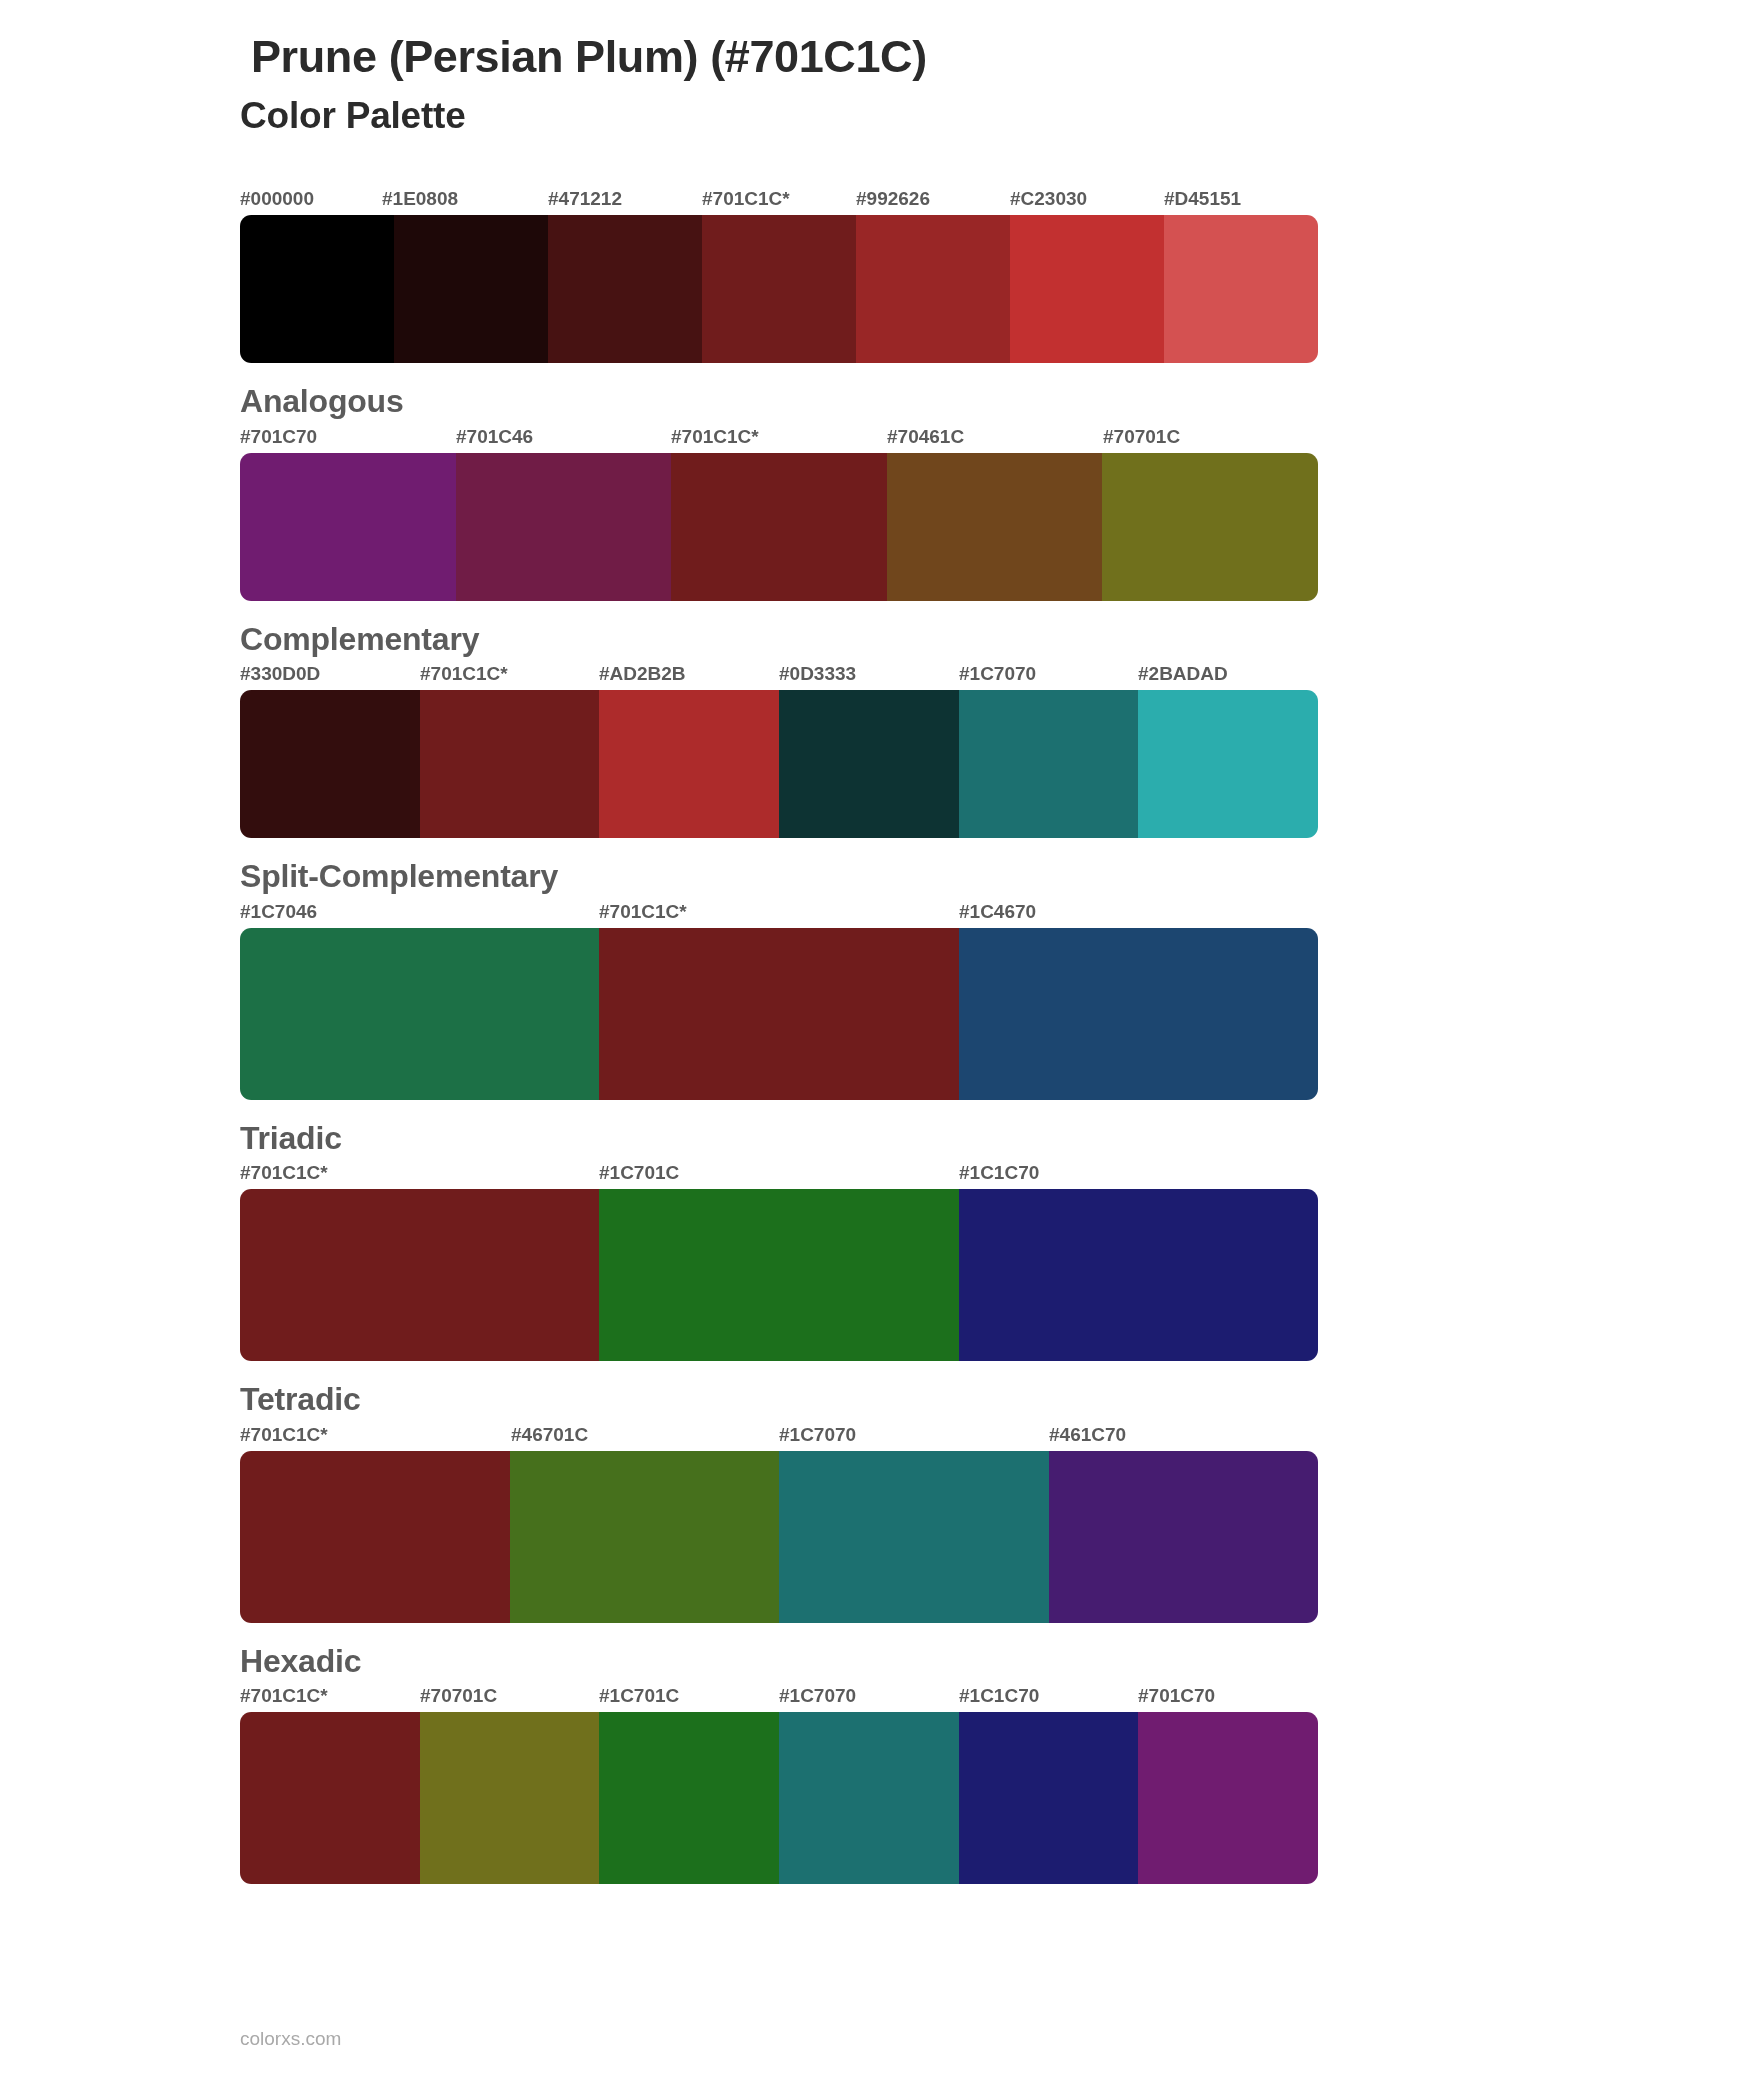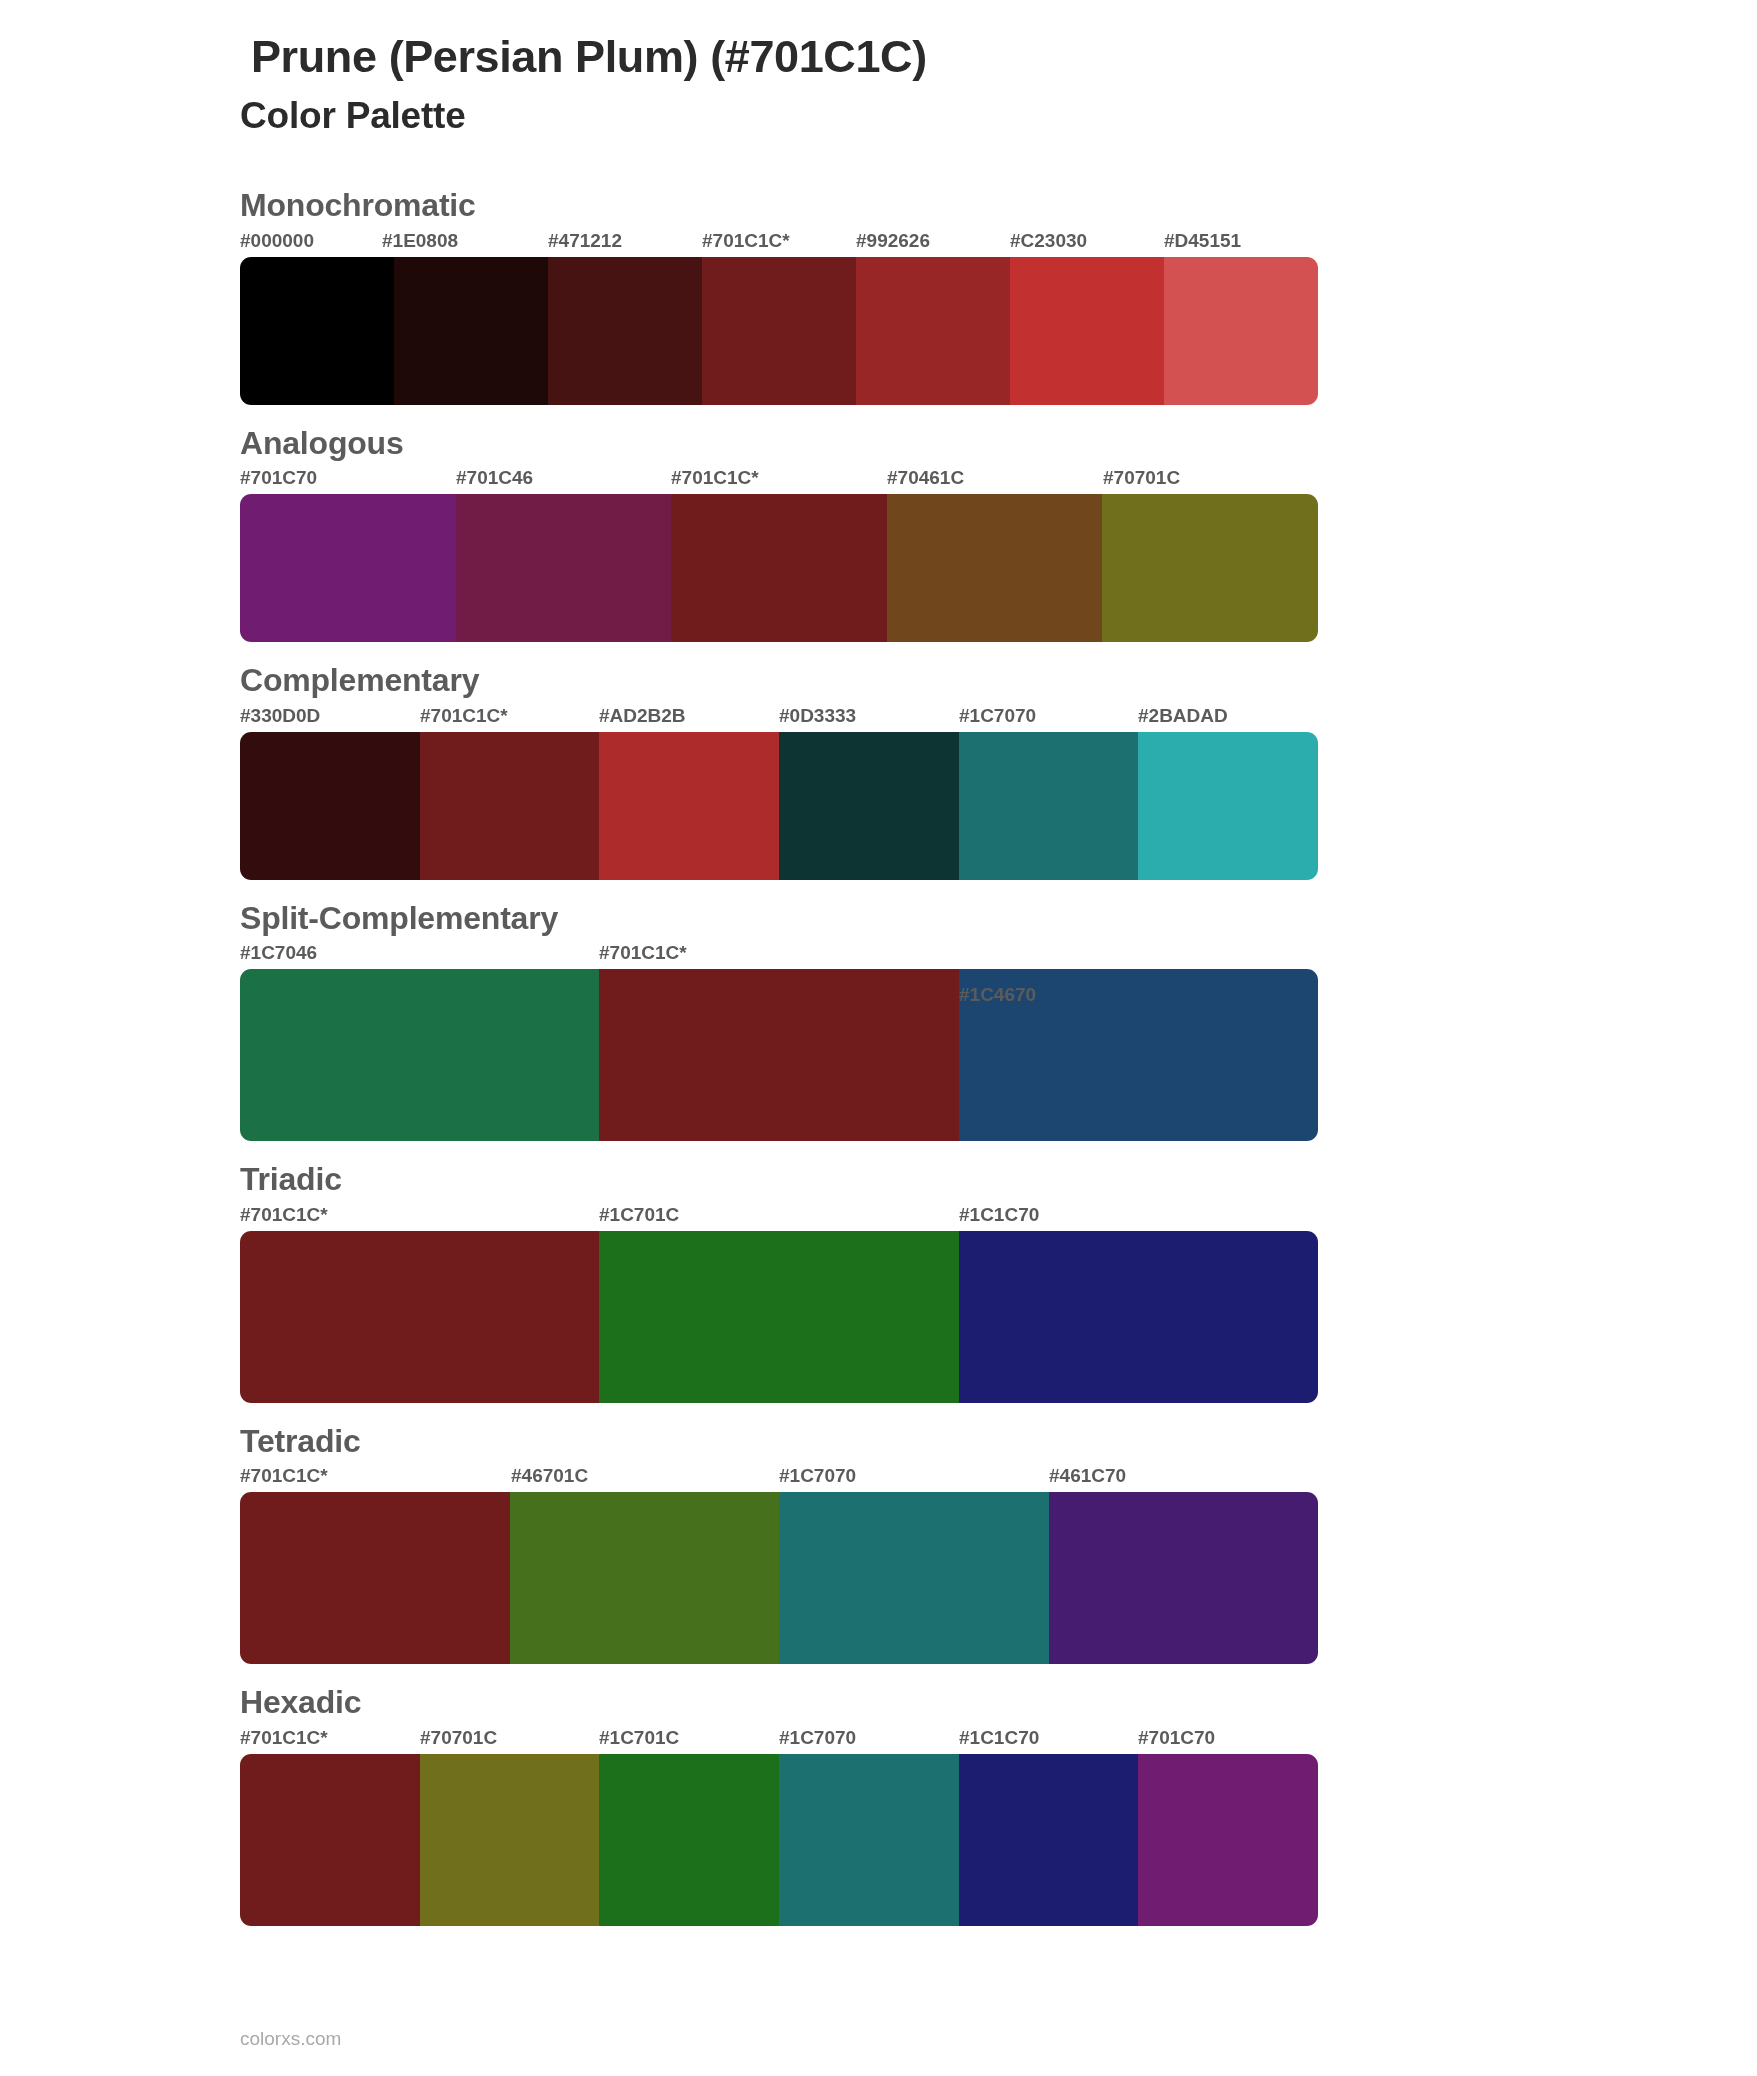--- a/index.html
+++ b/index.html
@@ -112,21 +112,20 @@
 
 <div class="page">
 
   <div class="header">
     <h1 class="page-title">Prune (Persian Plum) (#701C1C)</h1>
     <h2 class="page-subtitle">Color Palette</h2>
   </div>
 
   <div class="sections" id="sections-root">
       <div class="section">
-        <div class="section-title">Monochromatic</div>
         <div class="swatch-labels">
           <span class="swatch-label" style="left: 0px;">#000000</span>
           <span class="swatch-label" style="left: 142px;">#1E0808</span>
           <span class="swatch-label" style="left: 308px;">#471212</span>
           <span class="swatch-label" style="left: 462px;">#701C1C*</span>
           <span class="swatch-label" style="left: 616px;">#992626</span>
           <span class="swatch-label" style="left: 770px;">#C23030</span>
           <span class="swatch-label" style="left: 924px;">#D45151</span>
         </div>
         <div class="swatch-row" style="height: 148px;">
@@ -173,21 +172,21 @@
           <div class="swatch" title="#0D3333" style="background: rgb(13, 51, 51); width: 180px;"></div>
           <div class="swatch" title="#1C7070" style="background: rgb(28, 112, 112); width: 180px;"></div>
           <div class="swatch" title="#2BADAD" style="background: rgb(43, 173, 173); width: 180px;"></div>
         </div>
       </div>
       <div class="section">
         <div class="section-title">Split-Complementary</div>
         <div class="swatch-labels">
           <span class="swatch-label" style="left: 0px;">#1C7046</span>
           <span class="swatch-label" style="left: 359px;">#701C1C*</span>
-          <span class="swatch-label" style="left: 719px; margin-top: 42px;">#1C4670</span>
+          <span class="swatch-label" style="left: 719px;">#1C4670</span>
         </div>
         <div class="swatch-row tall" style="height: 172px;">
           <div class="swatch" title="#1C7046" style="background: rgb(28, 112, 70); width: 359px;"></div>
           <div class="swatch" title="#701C1C*" style="background: rgb(112, 28, 28); width: 359px;"></div>
           <div class="swatch" title="#1C4670" style="background: rgb(28, 70, 112); width: 359px;"></div>
         </div>
       </div>
       <div class="section">
         <div class="section-title">Triadic</div>
         <div class="swatch-labels">

